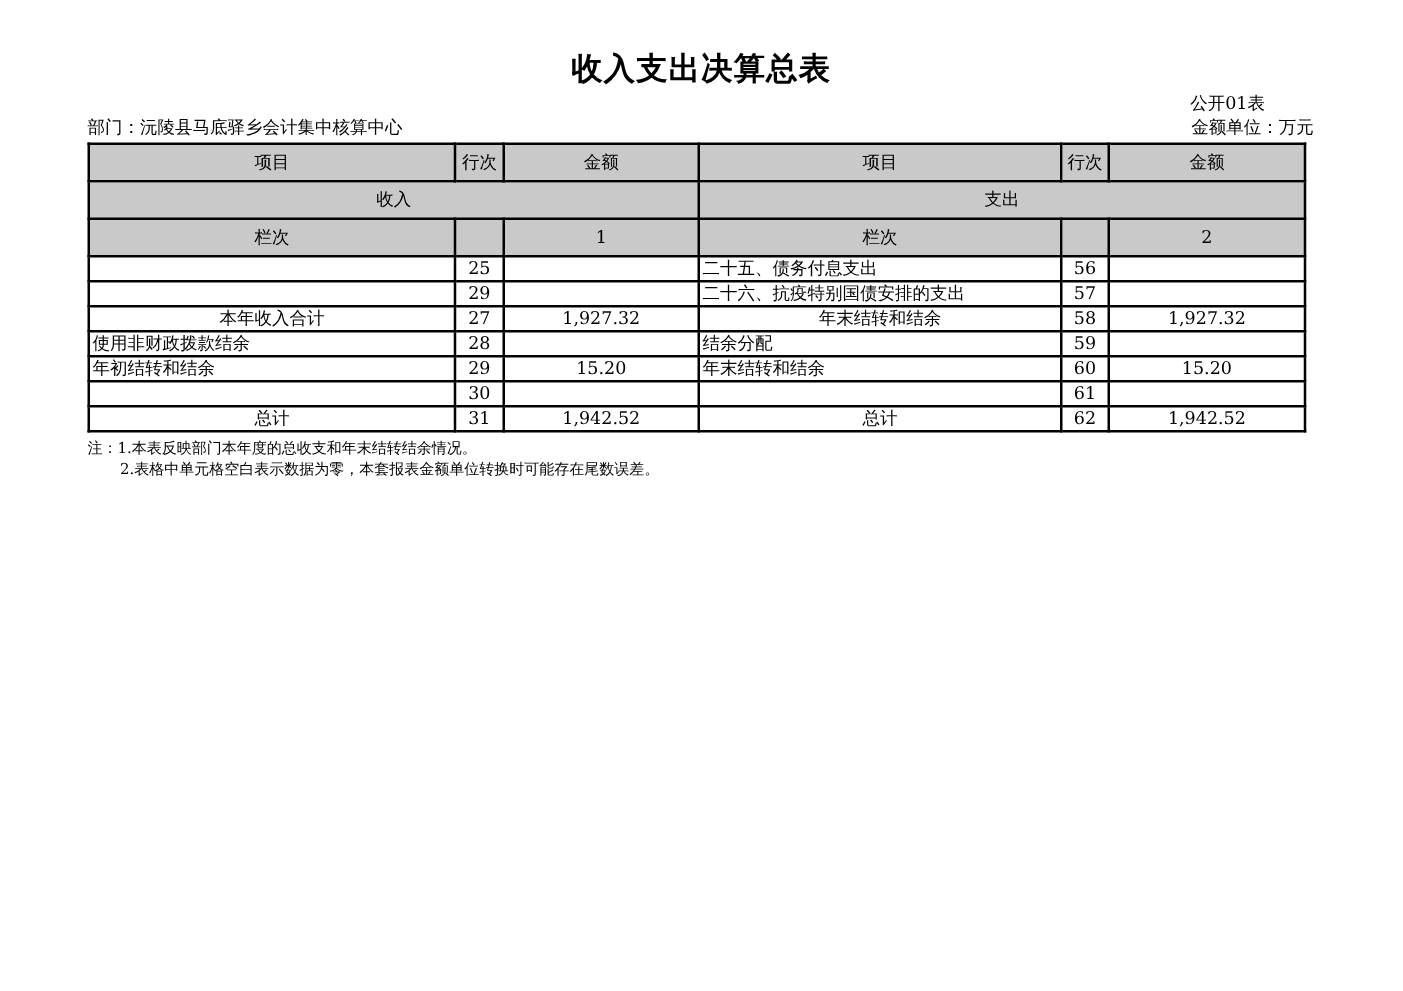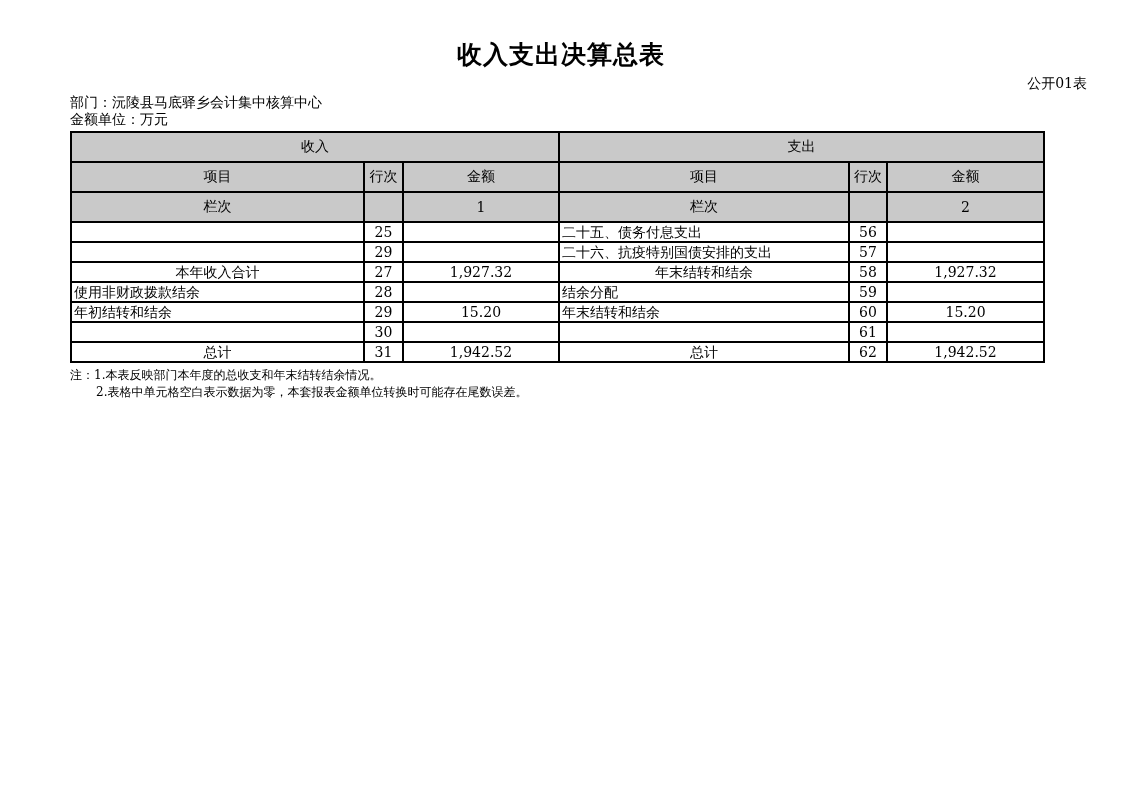--- a/index.html
+++ b/index.html
@@ -19,32 +19,31 @@
   .title {
     padding-top: 40px;
     text-align: center;
     font-size: 25px;
     font-weight: bold;
     letter-spacing: 1px;
     line-height: 30px;
   }
   .code-line {
     margin-top: 5px;
-    padding-right: 35px;
+    padding-right: 110px;
     text-align: right;
     font-size: 14px;
     line-height: 16px;
   }
   .meta-row {
     display: flex;
     justify-content: space-between;
     margin: 3px 71px 3px 70px;
     font-size: 14px;
     line-height: 17px;
-    flex-direction: column;
   }
   table.main-table {
     border-collapse: collapse;
     table-layout: fixed;
     margin-left: 70px;
     width: 973px;
     font-size: 14px;
   }
   table.main-table td {
     border: 2px solid #000000;
@@ -92,31 +91,31 @@
       <col style="width:293px">
         <col style="width:39px">
         <col style="width:156px">
       <col style="width:290px">
         <col style="width:38px">
         <col style="width:157px">
     </colgroup>
 
     <tbody>
         <tr class="hdr">
-      <td colspan="3">收入</td>
-      <td colspan="3">支出</td>
-    </tr>
-
-    <tr class="hdr">
       <td>项目</td>
       <td>行次</td>
       <td>金额</td>
       <td>项目</td>
       <td>行次</td>
       <td>金额</td>
+    </tr>
+
+    <tr class="hdr">
+      <td colspan="3">收入</td>
+      <td colspan="3">支出</td>
     </tr>
 
     <tr class="hdr">
       <td>栏次</td>
       <td></td>
       <td>1</td>
       <td>栏次</td>
       <td></td>
       <td>2</td>
     </tr>

